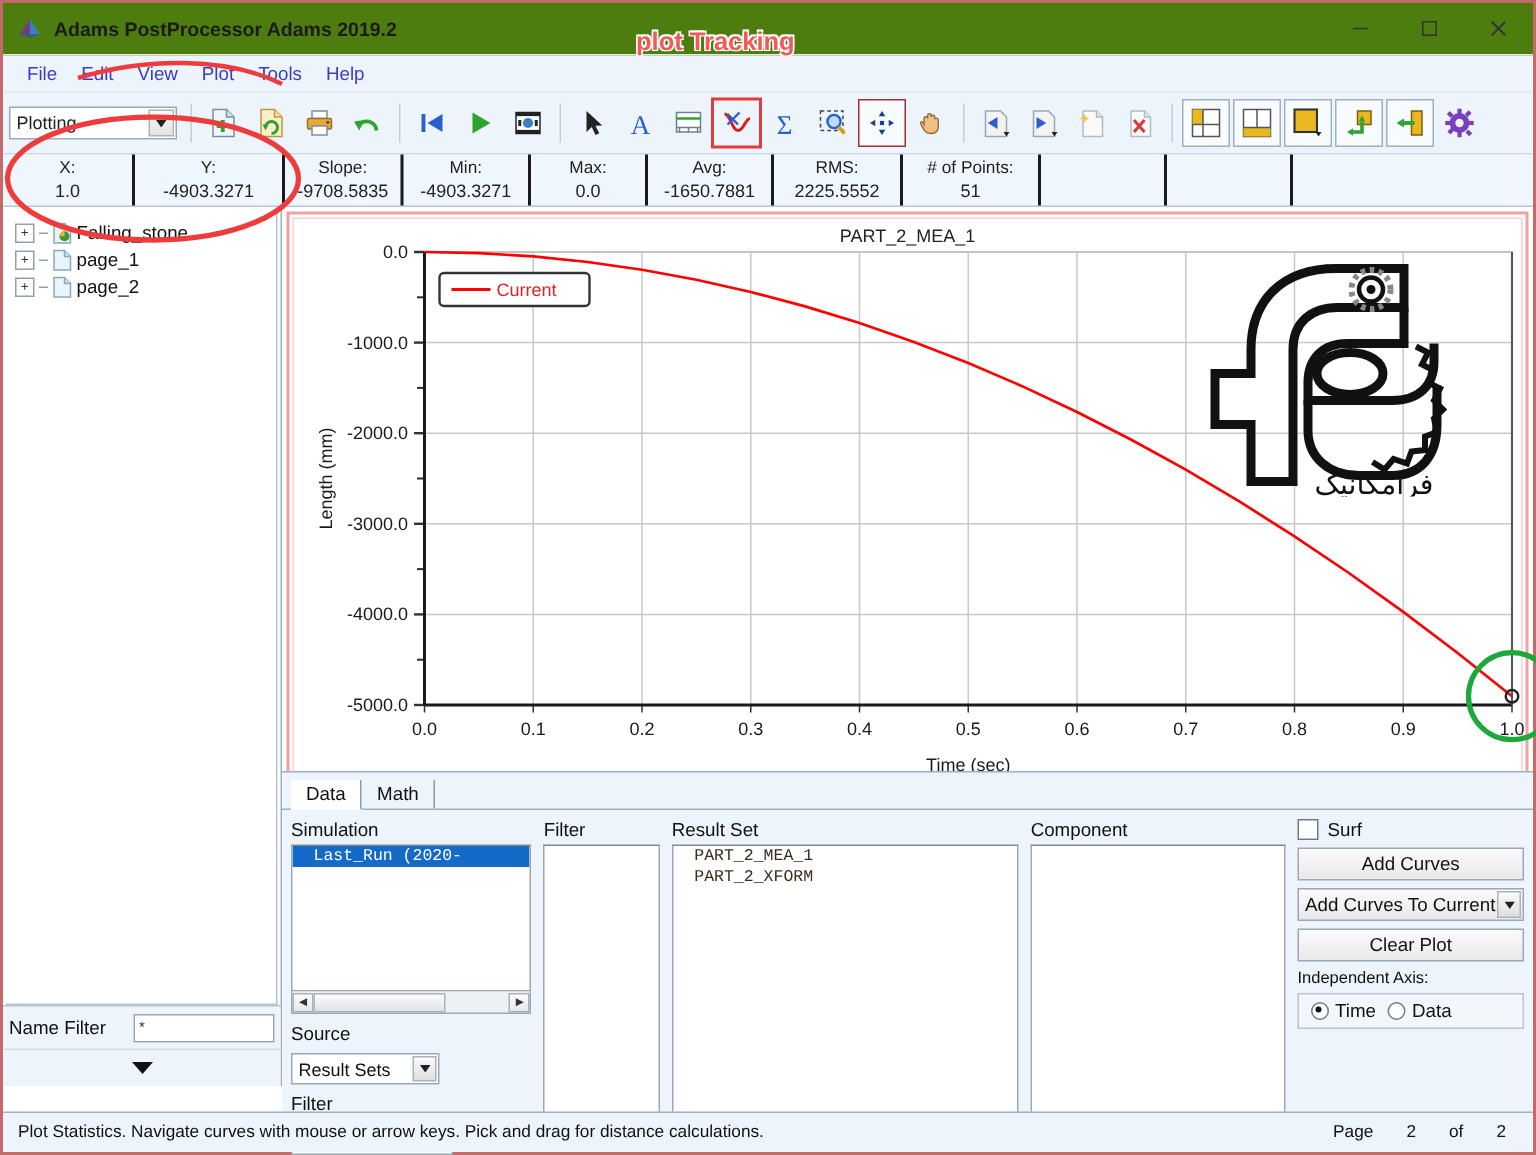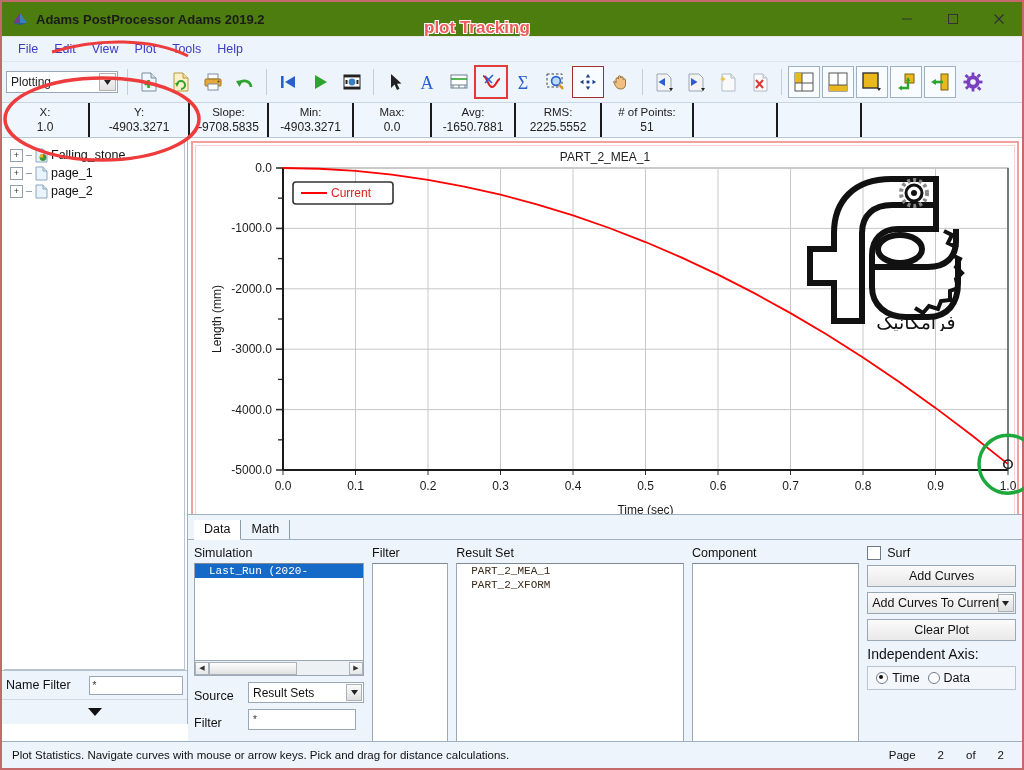--- a/index.html
+++ b/index.html
@@ -247,27 +247,27 @@
     background: linear-gradient(#fdfdfd,#e6e6e6);
     border: 1px solid #aab3bc;
     display:flex; align-items:center; justify-content:center;
     font-size: 7px; color:#333; box-sizing:border-box;
   }
   .hs-thumb {
     height: 13px; background: linear-gradient(#fdfdfd,#e2e2e2);
     border: 1px solid #aab3bc; box-sizing:border-box;
   }
   .field-row {
-    display: flex; align-items: flex-end;
+    display: flex; align-items: flex-start;
     gap: 6px; margin-top: 6px;
-    font-size: 12.5px; color: #111;
+    font-size: 12.5px; color: #111; flex-direction: column;
   }
   .field-row .fl { width: 48px; }
   .sel-box {
-    width: 116px; height: 21px;
+    width: 99px; height: 21px;
     background: #fff; border: 1px solid #9aa7b4;
     font-size: 12px; color:#111;
     display:flex; align-items:center; padding-left:4px;
     position: relative; box-sizing:border-box;
   }
   .sel-box .arrow {
     position:absolute; right:1px; top:1px;
     width: 16px; height: 17px;
     background: linear-gradient(#fbfbfb,#dedede);
     border: 1px solid #aab3bc;
@@ -297,21 +297,21 @@
   }
   .btn.combo { justify-content:flex-start; padding-left:4px; position:relative;}
   .btn.combo .arrow {
     position:absolute; right:1px; top:1px;
     width:16px; height:18px;
     background: linear-gradient(#fbfbfb,#dedede);
     border:1px solid #aab3bc;
     display:flex; align-items:center; justify-content:center;
     box-sizing:border-box;
   }
-  .indep-label { font-size: 14px; color:#111; margin: 2px 0 4px 0;}
+  .indep-label { font-size: 11px; color:#111; margin: 2px 0 4px 0;}
   .radio-group {
     display:flex; align-items:center; gap: 8px;
     border: 1px solid #b9c4cf; background:#f3f7fc;
     height: 24px; padding: 0 8px; box-sizing:border-box;
     font-size: 12.5px; color:#111;
   }
   .radio { width:10px; height:10px; border-radius:50%; border:1px solid #6f7c88; background:#fff; position:relative;}
   .radio.on::after{content:"";position:absolute;left:2px;top:2px;width:4px;height:4px;border-radius:50%;background:#111;}
   .rg-item{display:flex;align-items:center;gap:4px;}
 

